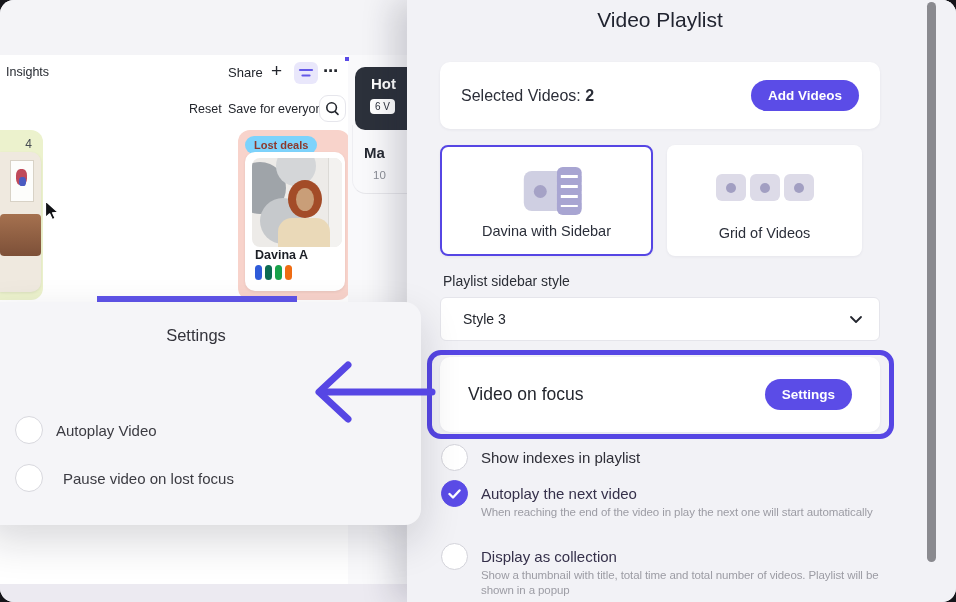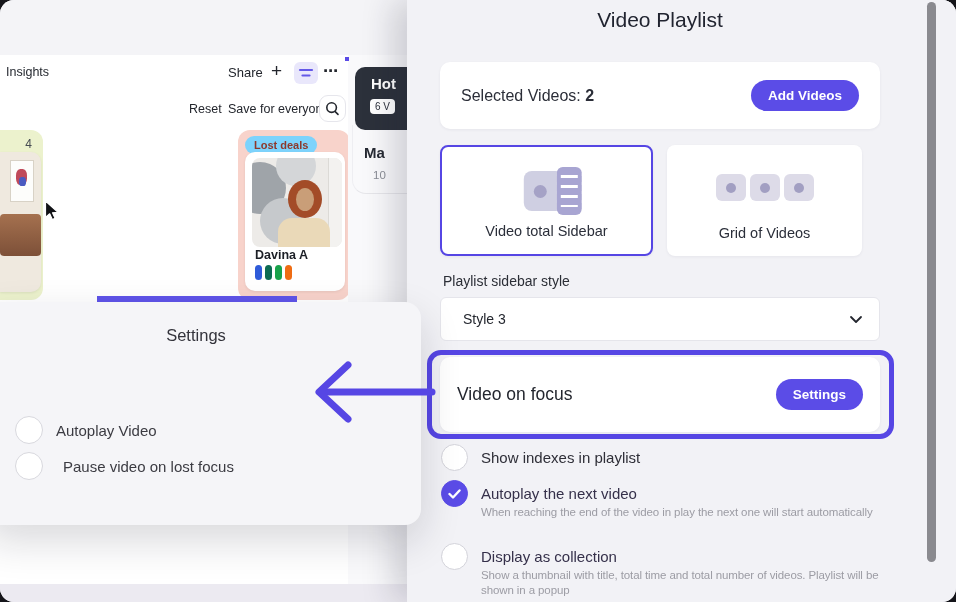--- a/index.html
+++ b/index.html
@@ -61,21 +61,21 @@
   .icon-vs .side{position:absolute;left:33px;top:-4px;width:25px;height:48px;border-radius:6px;background:#a8a5d2;
      background-image:linear-gradient(#a8a5d2 0 0),repeating-linear-gradient(to bottom,transparent 0 6px,#fff 6px 9px);background-blend-mode:normal;}
   .icon-vs .side-lines{position:absolute;left:4px;top:8px;width:17px;height:32px;background:repeating-linear-gradient(to bottom,#fff 0 3.5px,transparent 3.5px 10px);}
   .grid-icons{position:absolute;left:50%;top:29px;transform:translateX(-50%);display:flex;gap:4px;}
   .gcell{width:30px;height:27px;border-radius:6px;background:#dddbe8;display:flex;align-items:center;justify-content:center;}
   .gcell i{width:10px;height:10px;border-radius:50%;background:#a29fc2;}
   .style-label{left:36px;top:273px;font-size:14px;color:#2b2e36;}
   .select{left:33px;top:297px;width:440px;height:44px;border-radius:6px;background:#fff;border:1px solid #e5e5eb;box-sizing:border-box;display:flex;align-items:center;justify-content:space-between;padding:0 16px 0 22px;}
   .select-value{font-size:14px;color:#23262e;}
   .hl-box{left:20px;top:350px;width:467px;height:89px;border:5px solid #5646e4;border-radius:14px;box-sizing:border-box;z-index:2;}
-  .focus-card{left:33px;top:357px;width:440px;height:75px;display:flex;align-items:center;justify-content:space-between;padding:0 17px;}
+  .focus-card{left:33px;top:357px;width:440px;height:75px;display:flex;align-items:center;justify-content:space-between;padding:0 28px;}
   .focus-label{font-size:17.5px;color:#23262e;}
   .opt-circle{position:absolute;width:27px;height:27px;border-radius:50%;background:#fff;border:1.5px solid #d3d3da;box-sizing:border-box;}
   .opt-circle.checked{background:#5b4ce7;border-color:#5b4ce7;display:flex;align-items:center;justify-content:center;}
   .opt-label{position:absolute;font-size:15px;color:#2f2f38;}
   .opt-label.bold{color:#35304a;}
   .opt-desc{position:absolute;width:424px;font-size:11.5px;line-height:1.3;color:#9c9ca4;letter-spacing:-0.1px;}
   .scrollbar{left:520px;top:2px;width:9px;height:560px;border-radius:5px;background:#8a8a8f;}
 
   
   .popup{left:-16px;top:302px;width:437px;height:223px;background:#f5f5f8;border-radius:16px;box-shadow:0 16px 40px rgba(20,20,40,.16);z-index:4;}
@@ -176,21 +176,21 @@
       <button class="pill-btn">Add Videos</button>
     </div>
 
     <div class="card layoutA">
       <div class="icon-vs">
         <div class="pdot"></div>
         <div class="side">
             <div class="side-lines"></div>
           </div>
       </div>
-      <div class="layout-label">Video total Sidebar</div>
+      <div class="layout-label">Davina with Sidebar</div>
     </div>
 
     <div class="card layoutB">
       <div class="grid-icons">
         <div class="gcell">
             <i></i>
           </div>
           <div class="gcell">
             <i></i>
           </div>
@@ -232,21 +232,21 @@
 
     <div class="abs scrollbar"></div>
   </div>
 
   <div class="abs popup">
     <div class="popup-title">Settings</div>
     <div class="popup-row" style="top:114px;">
       <span class="popup-circle"></span>
       <span class="popup-label">Autoplay Video</span>
     </div>
-    <div class="popup-row" style="top:150px;gap:20px;">
+    <div class="popup-row" style="top:162px;gap:20px;">
       <span class="popup-circle"></span>
       <span class="popup-label">Pause video on lost focus</span>
     </div>
   </div>
 
   <svg class="abs overlay-svg">
     <line x1="432" y1="392" x2="327" y2="392" stroke="#5646e4" stroke-width="7" stroke-linecap="round"></line>
     <polyline points="348,365 319,392 348,419" fill="none" stroke="#5646e4" stroke-width="7" stroke-linecap="round" stroke-linejoin="round"></polyline>
   </svg>
 

